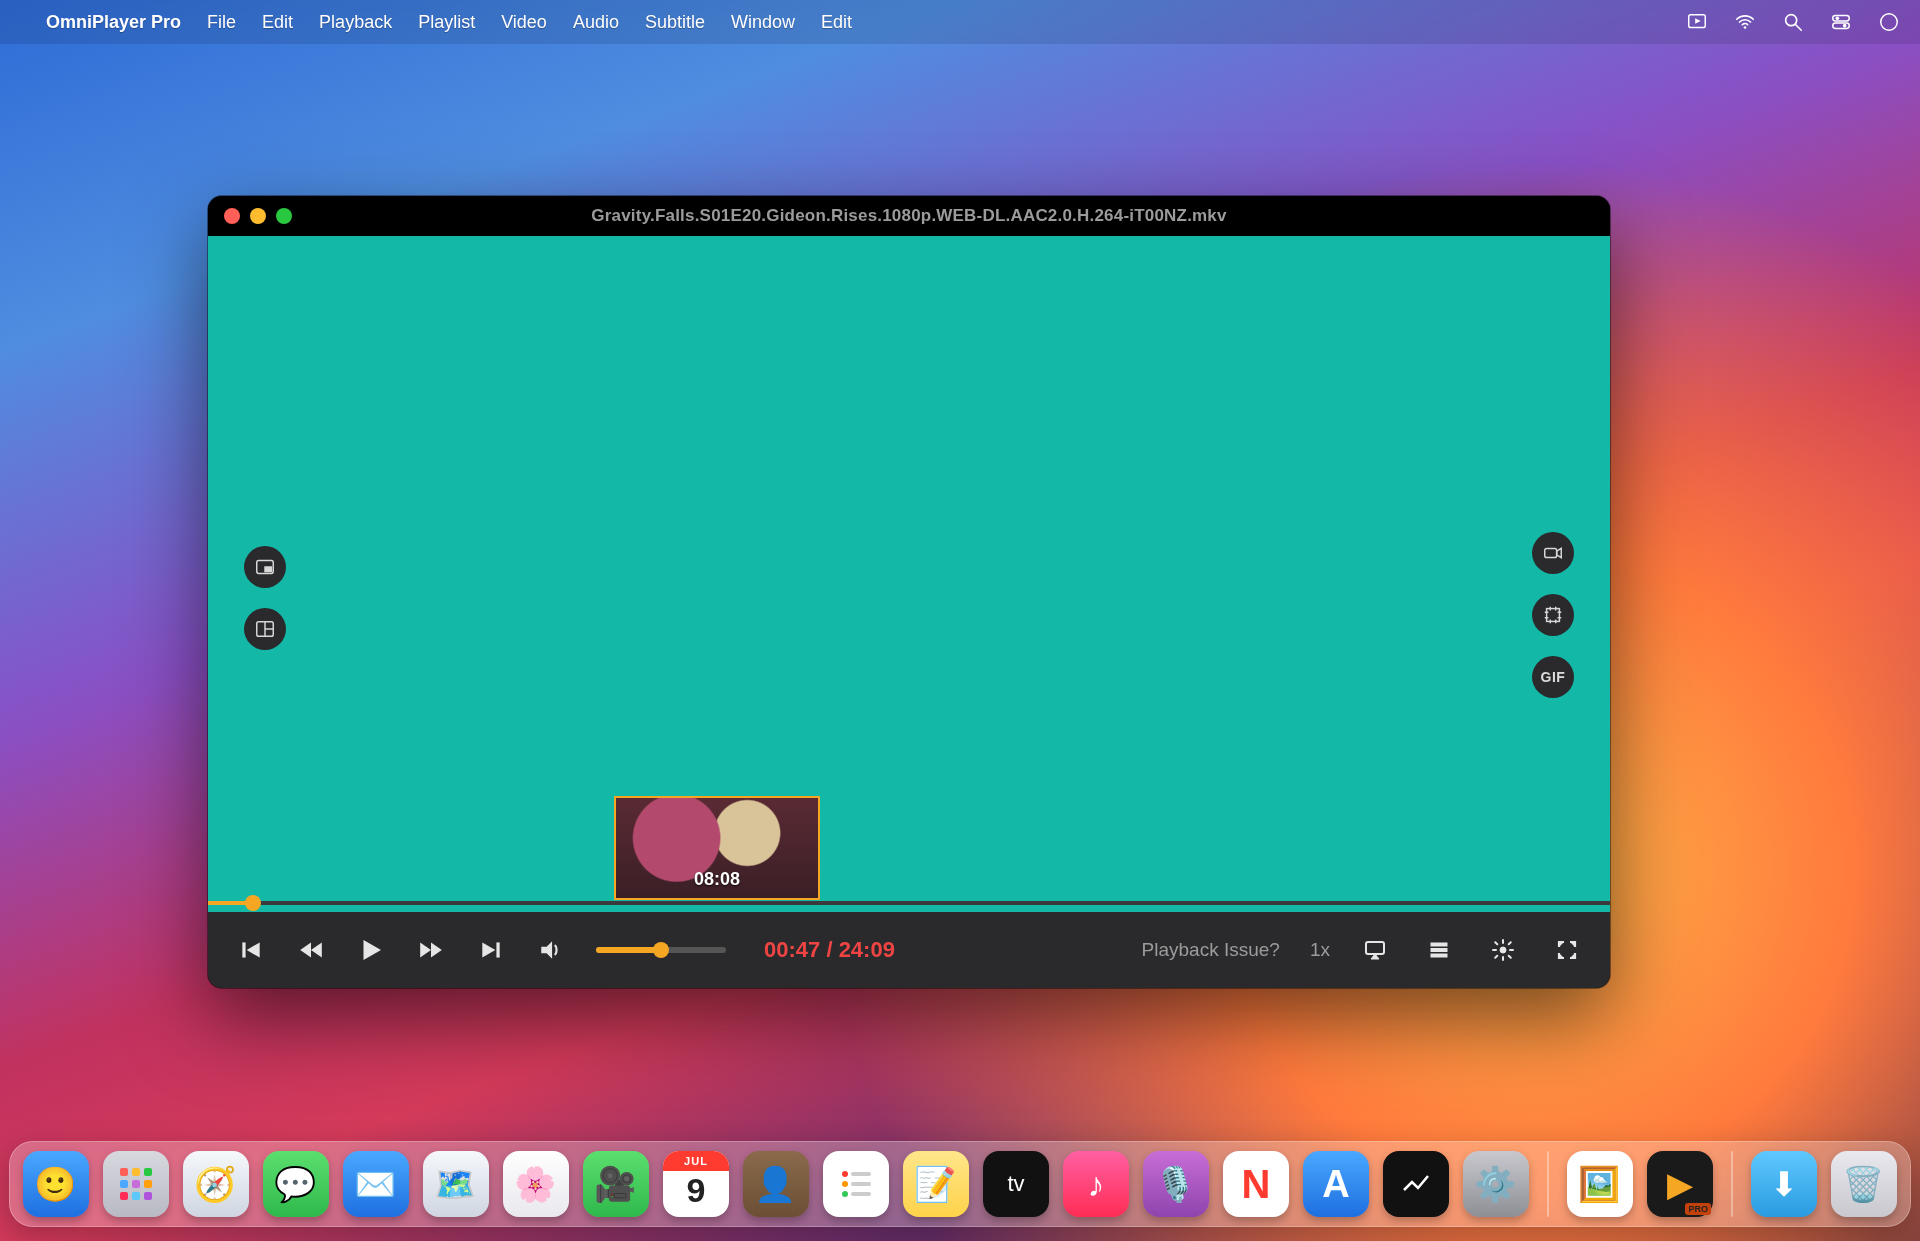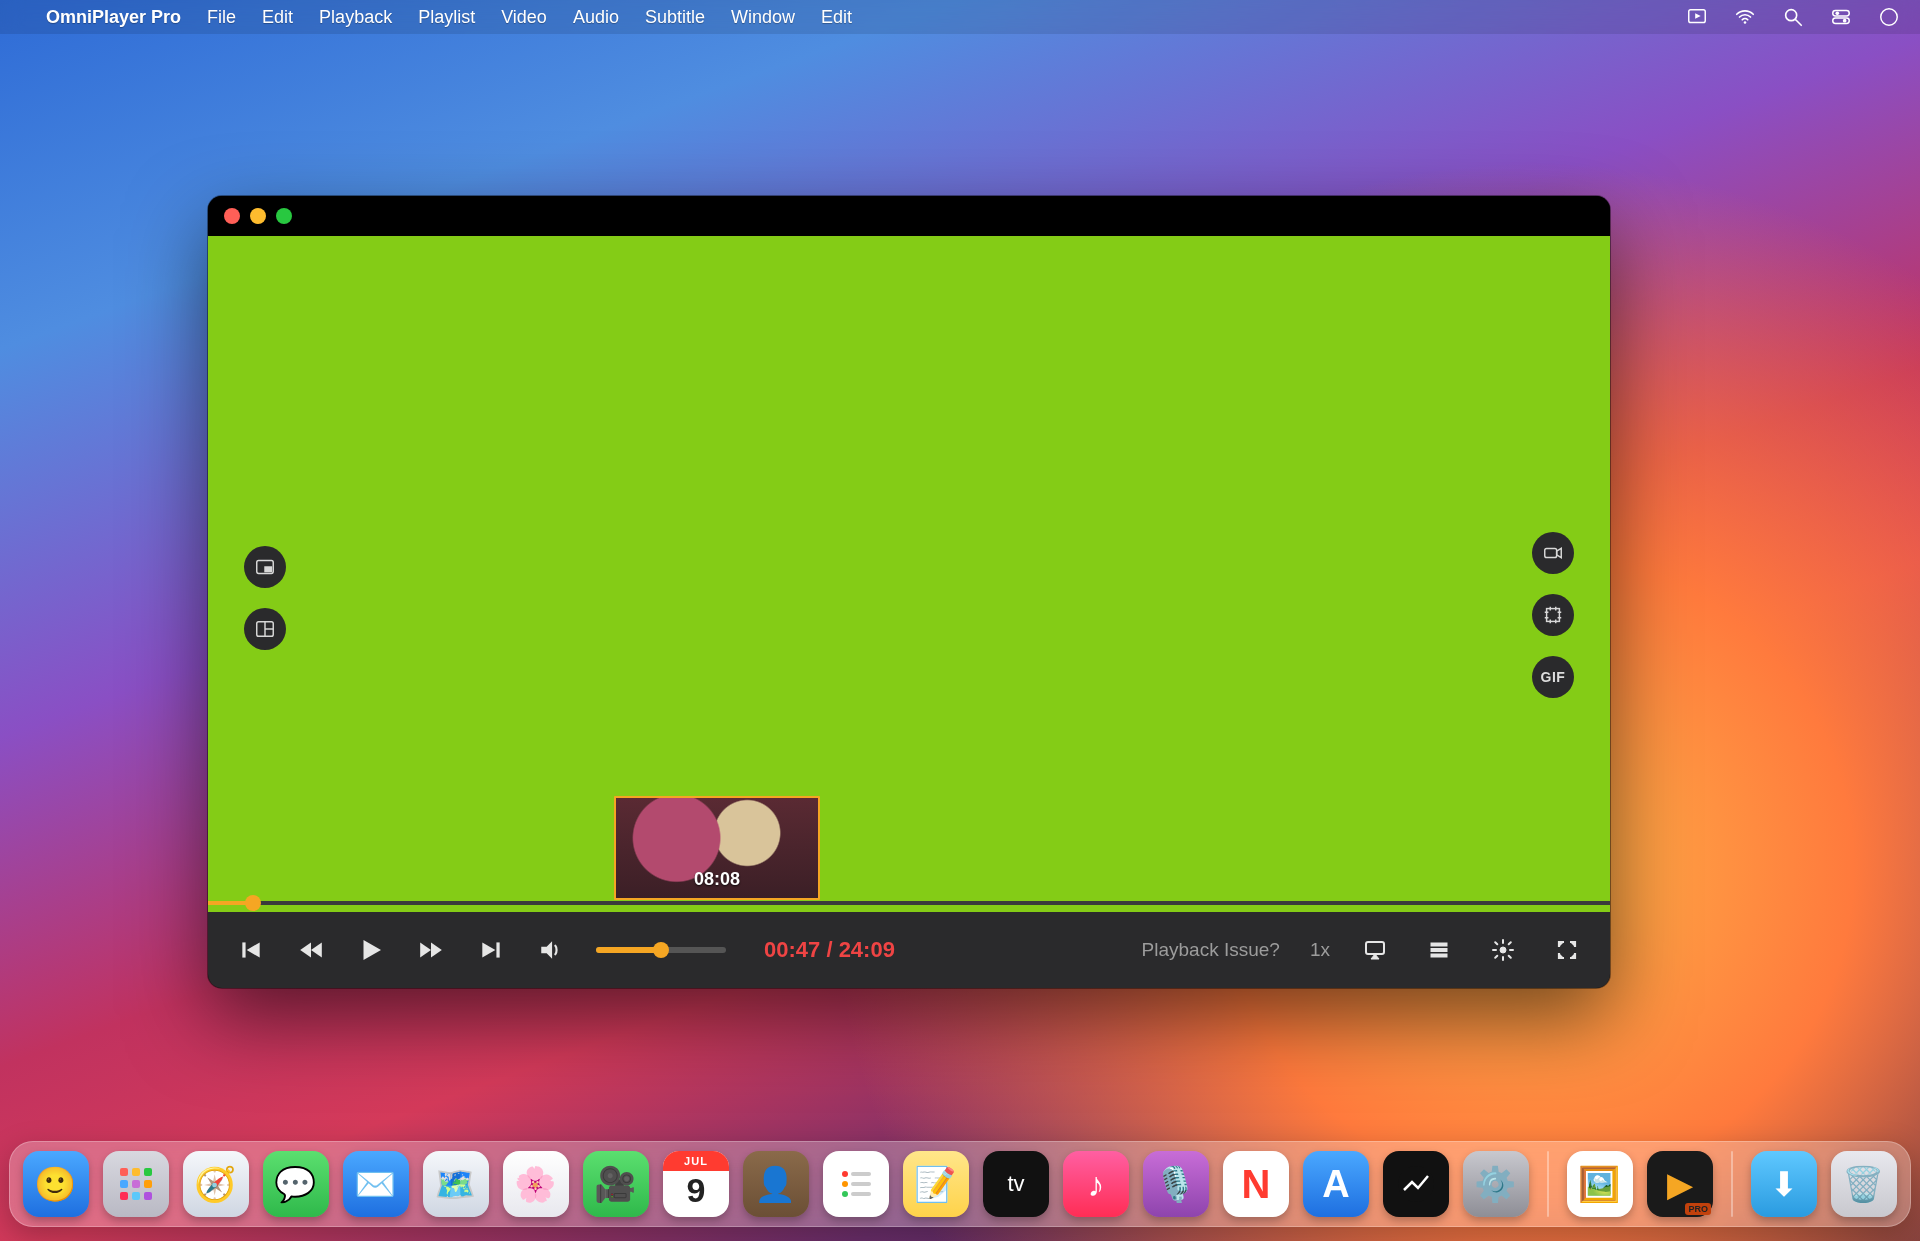--- a/index.html
+++ b/index.html
@@ -7,21 +7,21 @@
   
   .desktop {
     position: relative;
     width: 1920px; height: 1241px;
     background:
       radial-gradient(circle at 80% 70%, #ffb347 0%, #ff7a3d 18%, rgba(255,122,61,0) 40%),
       linear-gradient(160deg, #2e6bd6 0%, #4f8de0 18%, #8a4fc4 38%, #c1325f 55%, #d43a5a 65%, #6a2e6a 80%, #2b1840 100%);
   }
   
   .menubar {
-    position: absolute; top:0; left:0; right:0; height:34px;
+    position: absolute; top:0; left:0; right:0; height:44px;
     display:flex; align-items:center; justify-content:space-between;
     padding:0 20px;
     color:#fff; font-size:18px; font-weight:500;
     backdrop-filter: blur(10px);
     background: rgba(0,0,0,0.1);
     text-shadow: 0 1px 1px rgba(0,0,0,.3);
   }
   .menubar-left { display:flex; align-items:center; gap:26px; }
   .menubar-left .app-name { font-weight:700; }
   .menubar-item { cursor:default; }
@@ -35,21 +35,21 @@
     box-shadow: 0 30px 80px rgba(0,0,0,.55), 0 0 0 1px rgba(0,0,0,.4);
   }
   .titlebar {
     position:relative; height:40px; display:flex; align-items:center; justify-content:center;
     background:#000;
   }
   .traffic-lights { position:absolute; left:16px; top:12px; display:flex; gap:10px; }
   .tl { width:16px; height:16px; border-radius:50%; }
   .tl.red{background:#ff5f57;} .tl.yellow{background:#febc2e;} .tl.green{background:#28c840;}
   .title-text { color:#9b9b9b; font-size:17px; font-weight:600; letter-spacing:.2px; }
-  .video-area { position:relative; width:100%; height:calc(100% - 40px - 76px); background:#84cc16;padding-left:32px; }
+  .video-area { position:relative; width:100%; height:calc(100% - 40px - 76px); background:#14b8a6;padding-left:32px; }
   
   .side-buttons-left, .side-buttons-right {
     position:absolute; display:flex; flex-direction:column; gap:20px;
   }
   .side-buttons-left { left:36px; top:310px; }
   .side-buttons-right { right:36px; top:296px; }
   .round-btn {
     width:42px; height:42px; border-radius:50%;
     background:#2a2a2c; color:#ddd; display:flex; align-items:center; justify-content:center;
     font-size:15px; cursor:pointer;
@@ -198,20 +198,21 @@
     </div>
   </div>
 
   <div class="window">
     <div class="titlebar">
       <div class="traffic-lights">
         <div class="tl red"></div>
         <div class="tl yellow"></div>
         <div class="tl green"></div>
       </div>
+      <div class="title-text">Gravity.Falls.S01E20.Gideon.Rises.1080p.WEB-DL.AAC2.0.H.264-iT00NZ.mkv</div>
     </div>
 
     <div class="video-area">
       <div class="side-buttons-left">
         <div class="round-btn">
           <svg viewBox="0 0 24 24">
               <rect x="3" y="5" width="18" height="14" rx="2"></rect>
               <rect x="12" y="12" width="7" height="5" fill="#d8d8d8"></rect>
             </svg>
         </div>

